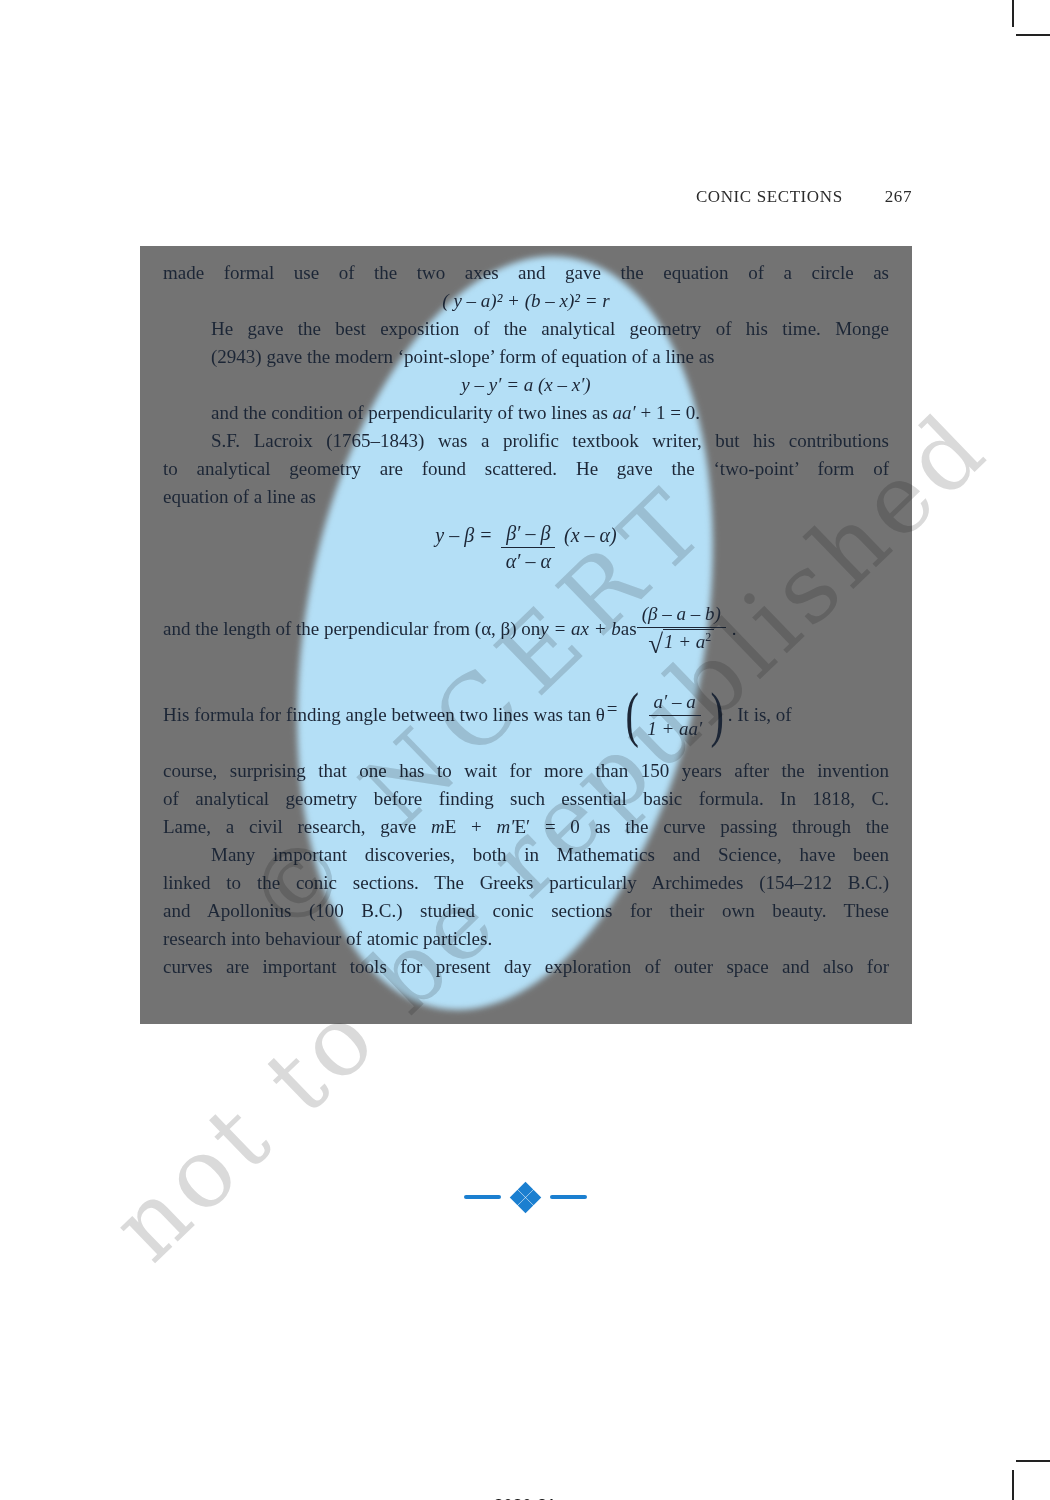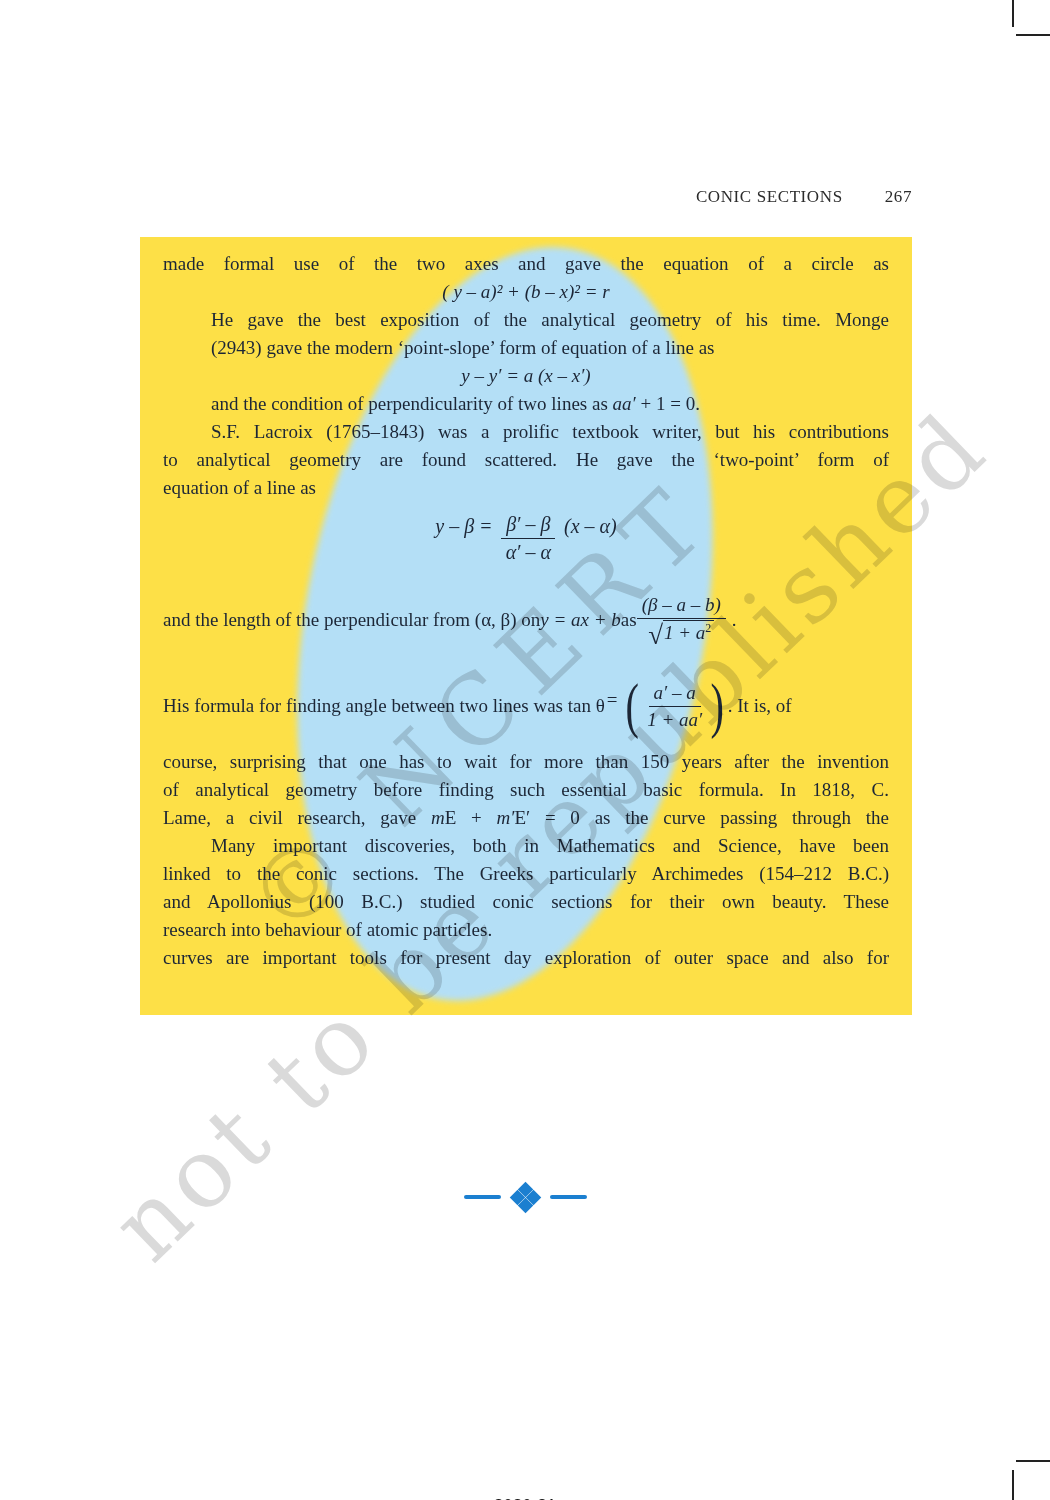--- a/index.html
+++ b/index.html
@@ -14,22 +14,22 @@
   .cm-bot-h{left:1016px;top:1460px;width:34px;height:2px;}
   .cm-bot-v{left:1012px;top:1470px;width:2px;height:30px;}
   
   .header{
     position:absolute;left:140px;top:187px;width:772px;
     display:flex;justify-content:flex-end;align-items:baseline;gap:42px;
     font-size:17px;letter-spacing:0.6px;color:#2b2b2b;
   }
   
   .bluebox{
-    position:absolute;left:140px;top:237px;width:772px;height:778px;
-    background:#fde047;box-sizing:border-box;padding:13px 23px 0 23px;z-index:1;
+    position:absolute;left:140px;top:246px;width:772px;height:778px;
+    background:#737373;box-sizing:border-box;padding:13px 23px 0 23px;z-index:1;
   }
   .ellipse{
     position:absolute;left:165px;top:6px;width:400px;height:762px;
     background:#b4dff6;border-radius:50%;transform:rotate(10deg);
     filter:blur(3px);z-index:0;
   }
   .boxcontent{position:relative;z-index:2;font-size:19px;line-height:28px;}
   .ln{height:28px;overflow:visible;}
   .j{text-align:justify;text-align-last:justify;}
   .ind{text-indent:48px;}

